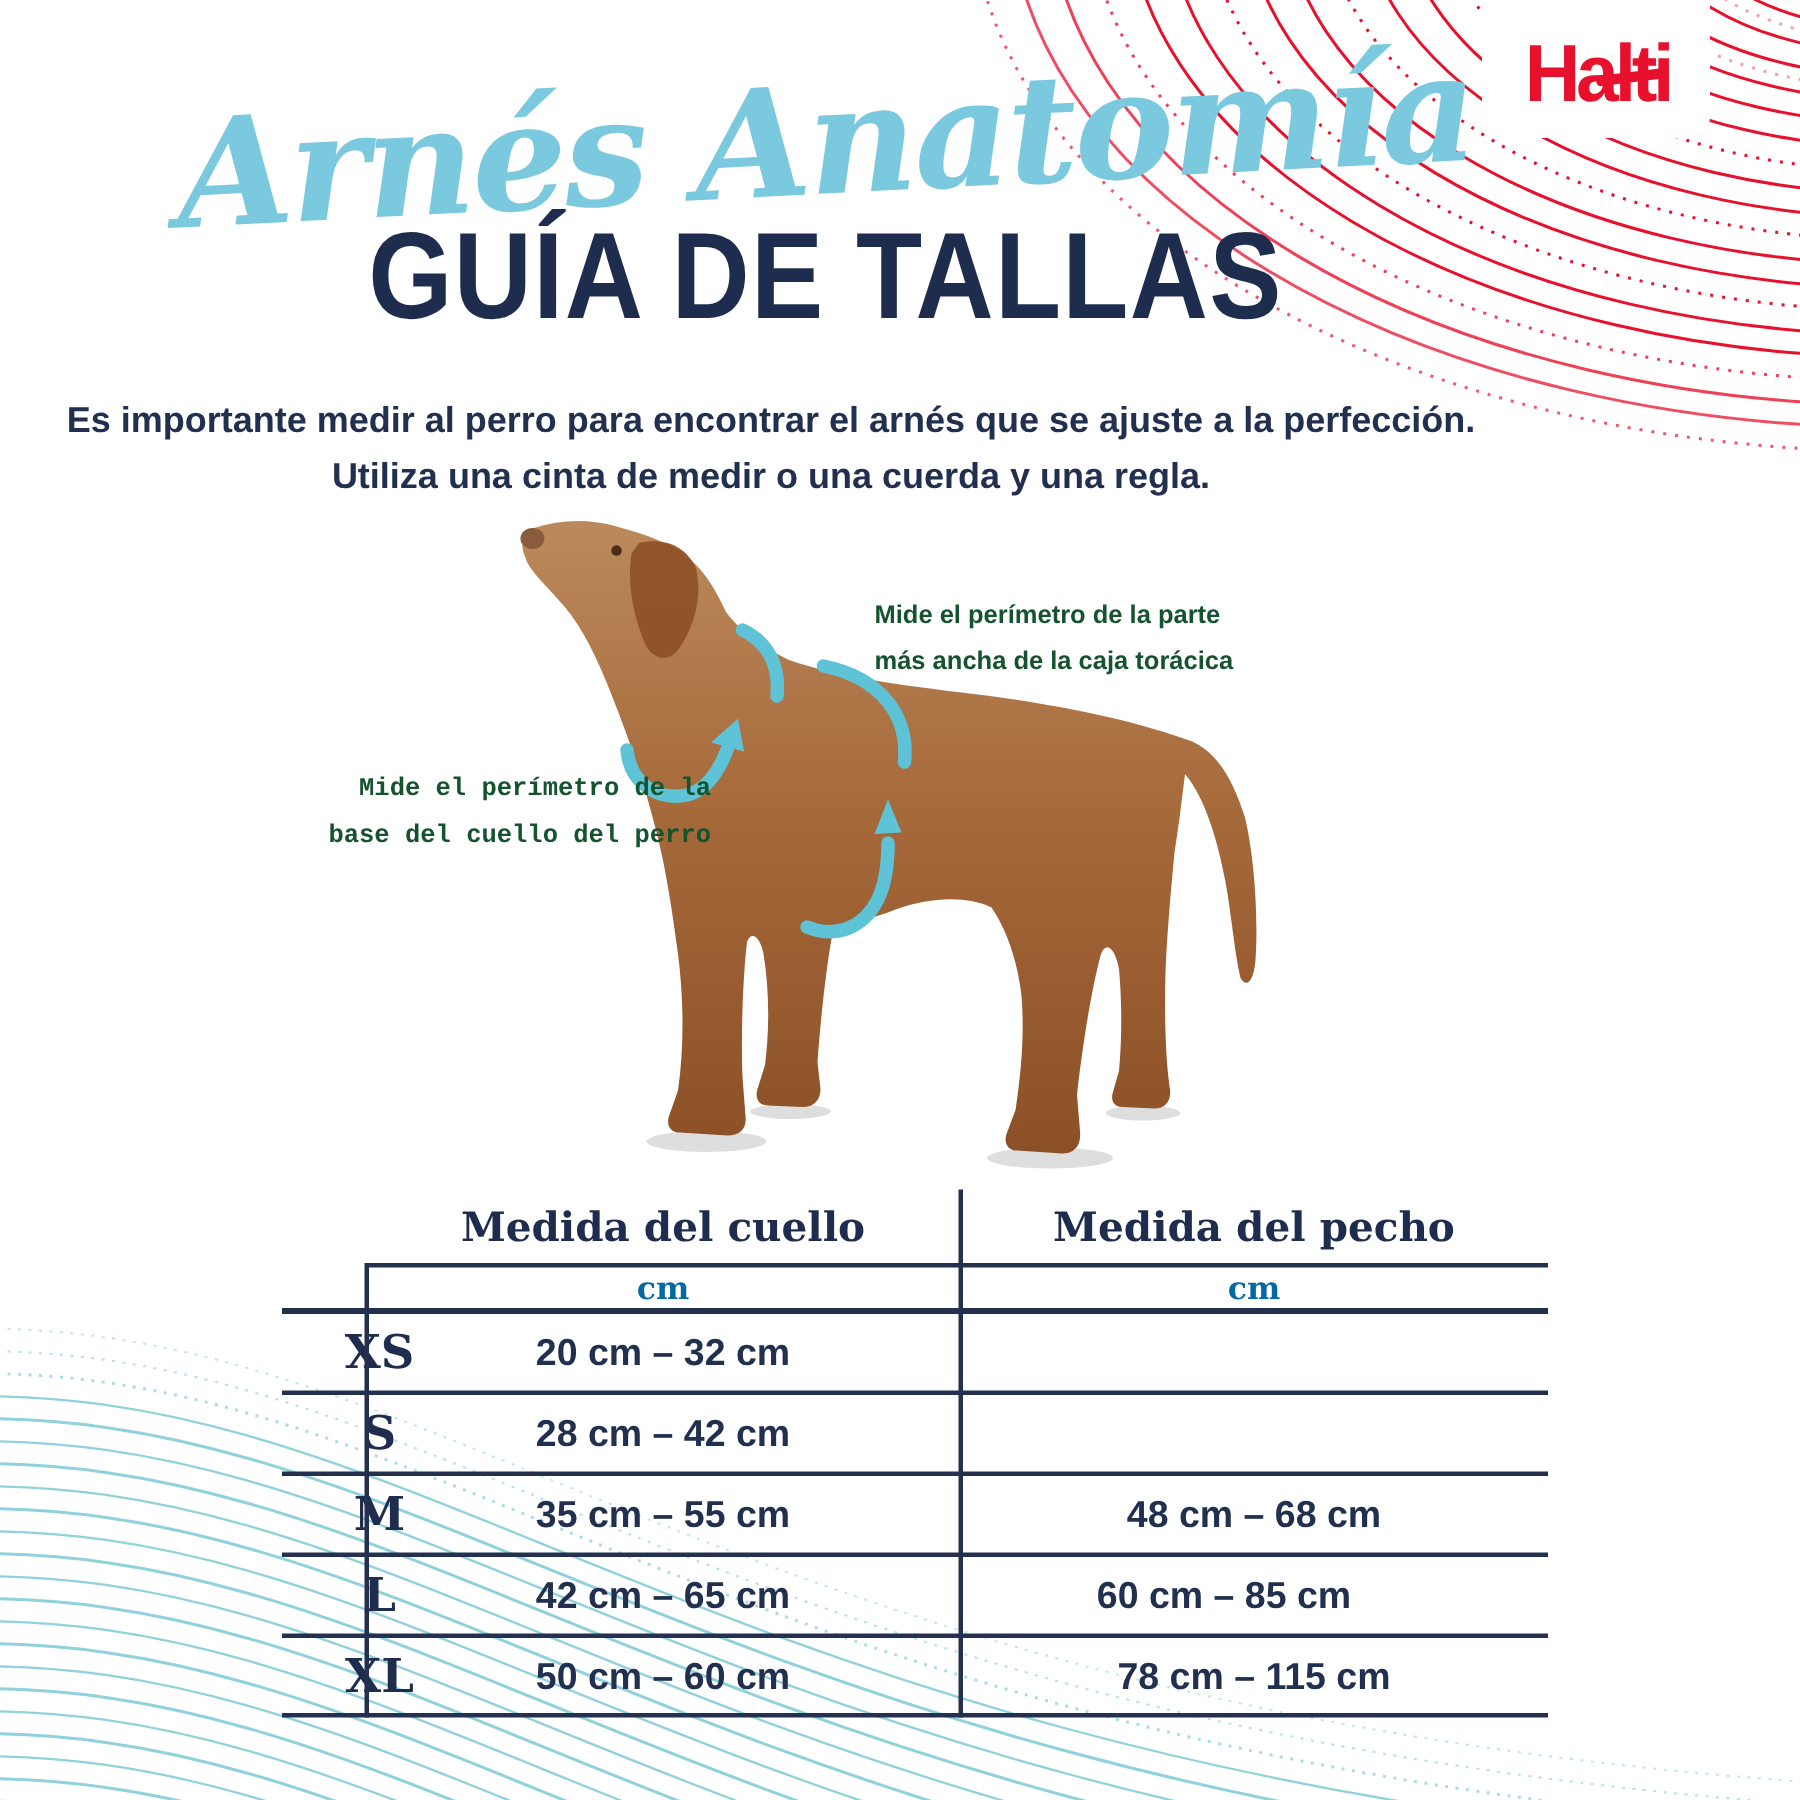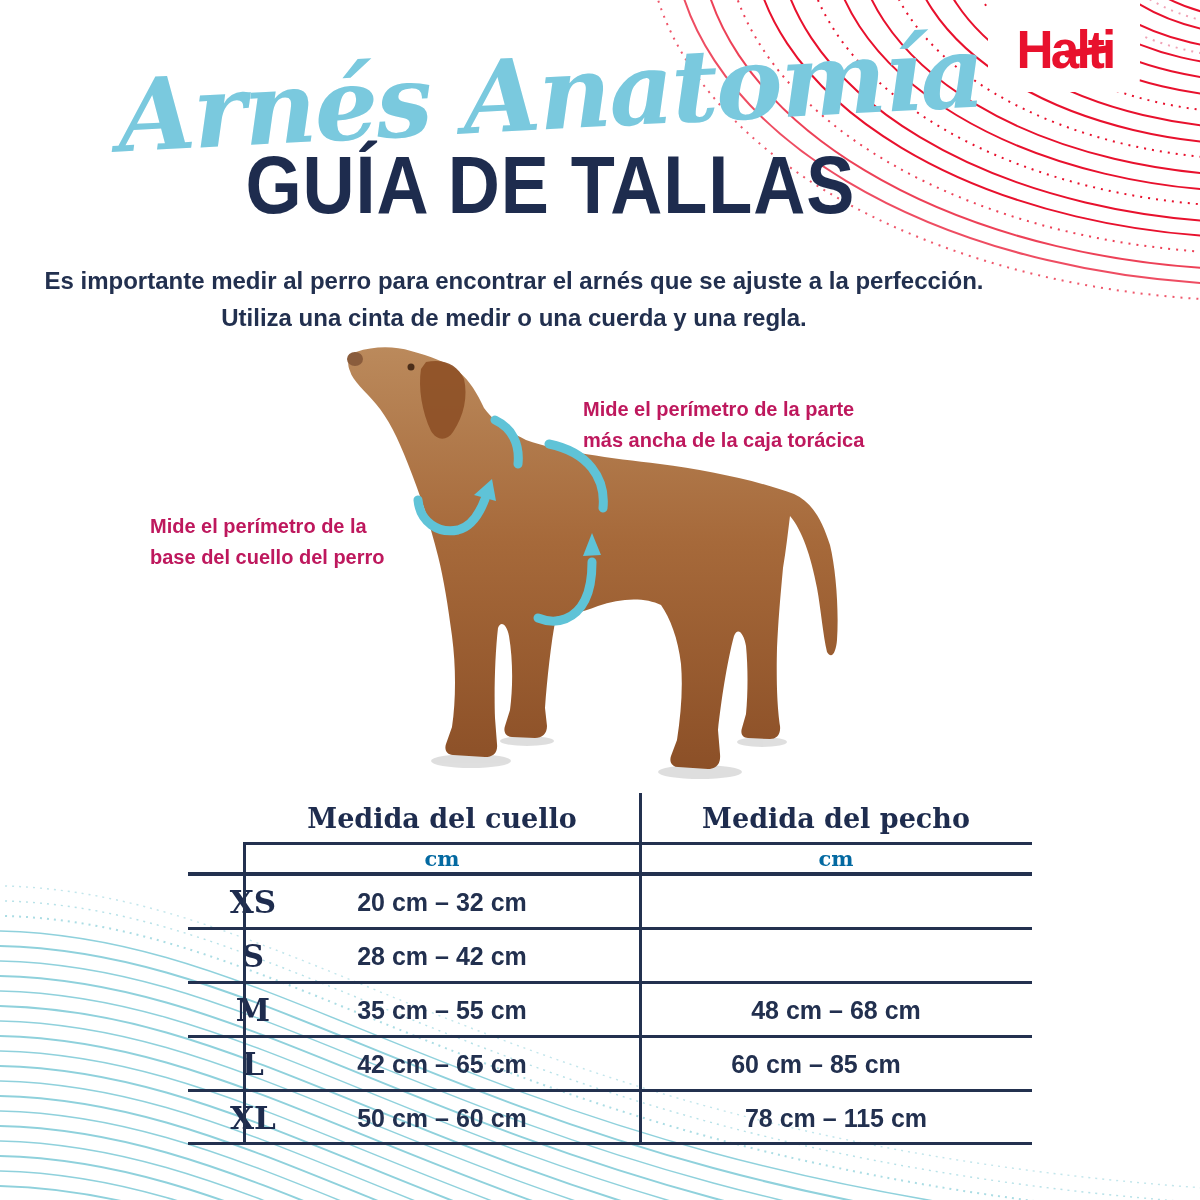--- a/index.html
+++ b/index.html
@@ -19,23 +19,23 @@
   .title-wrap{left:0;top:40px;width:1100px;text-align:center;}
   .title-script{font-family:"DejaVu Serif","Liberation Serif",serif;font-style:italic;font-weight:bold;
                 font-size:100px;line-height:1.08;color:#7ac9de;transform:rotate(-3deg);
                 display:inline-block;letter-spacing:-2px;}
   .title-main{font-weight:bold;font-size:82px;line-height:1;letter-spacing:1px;color:#1e2c4e;
               display:inline-block;transform:scaleX(.88);margin-top:-4px;}
   .intro{left:0;top:262px;width:1028px;text-align:center;font-size:24px;font-weight:bold;
          line-height:37px;color:#22304f;}
 
   
-  .anno{font-size:20px;font-weight:bold;line-height:31px;color:#be185d;}
+  .anno{font-size:17px;font-weight:bold;line-height:31px;color:#14532d;}
   .anno-chest{left:583px;top:394px;text-align:left;}
-  .anno-neck{left:150px;top:511px;width:324px;text-align:left;}
+  .anno-neck{left:150px;top:511px;width:324px;text-align:right;font-family:Liberation Mono, monospace;}
 
   
   .size-table{left:188px;top:793px;width:844px;height:352px;}
   .cell{position:absolute;display:flex;align-items:center;justify-content:center;}
   .th{font-family:"DejaVu Serif","Liberation Serif",serif;font-weight:bold;font-size:27px;color:#1e2c4e;}
   .unit{font-family:"DejaVu Serif","Liberation Serif",serif;font-weight:bold;font-size:21px;color:#0369a1;}
   .sz{font-family:"DejaVu Serif","Liberation Serif",serif;font-weight:bold;font-size:31px;color:#1e2c4e;margin-left:37px;}
   .val{font-size:25px;font-weight:bold;color:#22304f;}
   .ln{position:absolute;background:#23314f;}
 </style>

